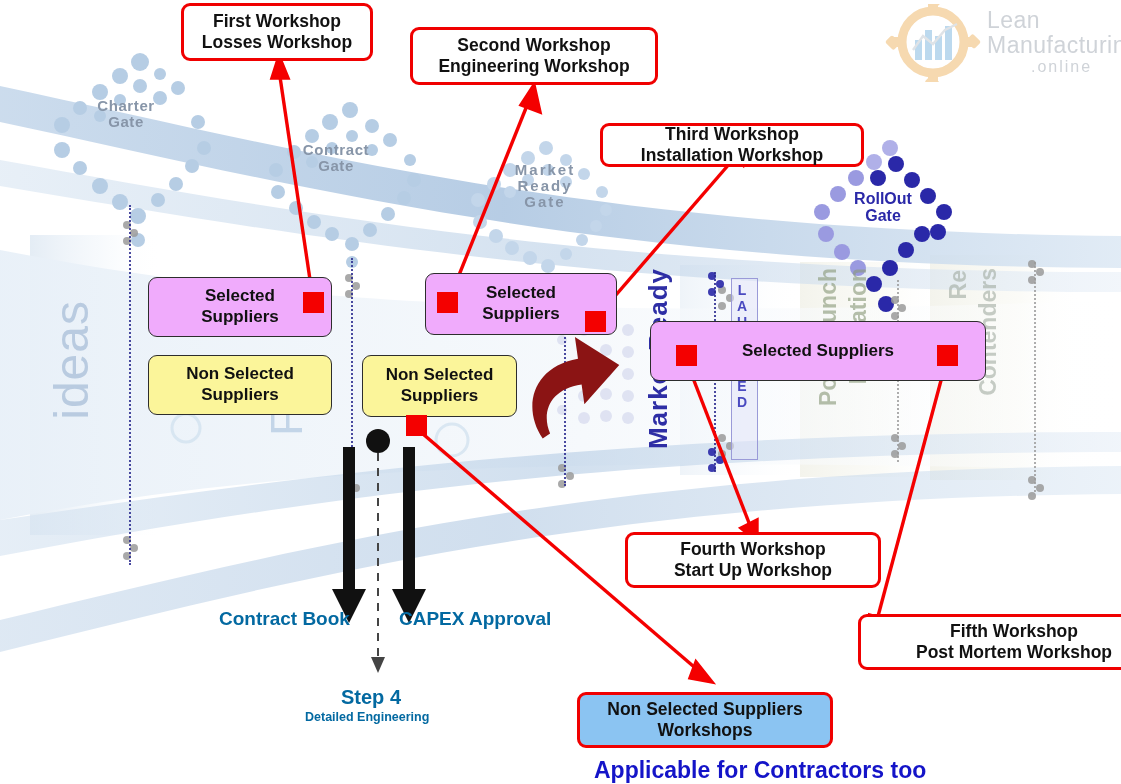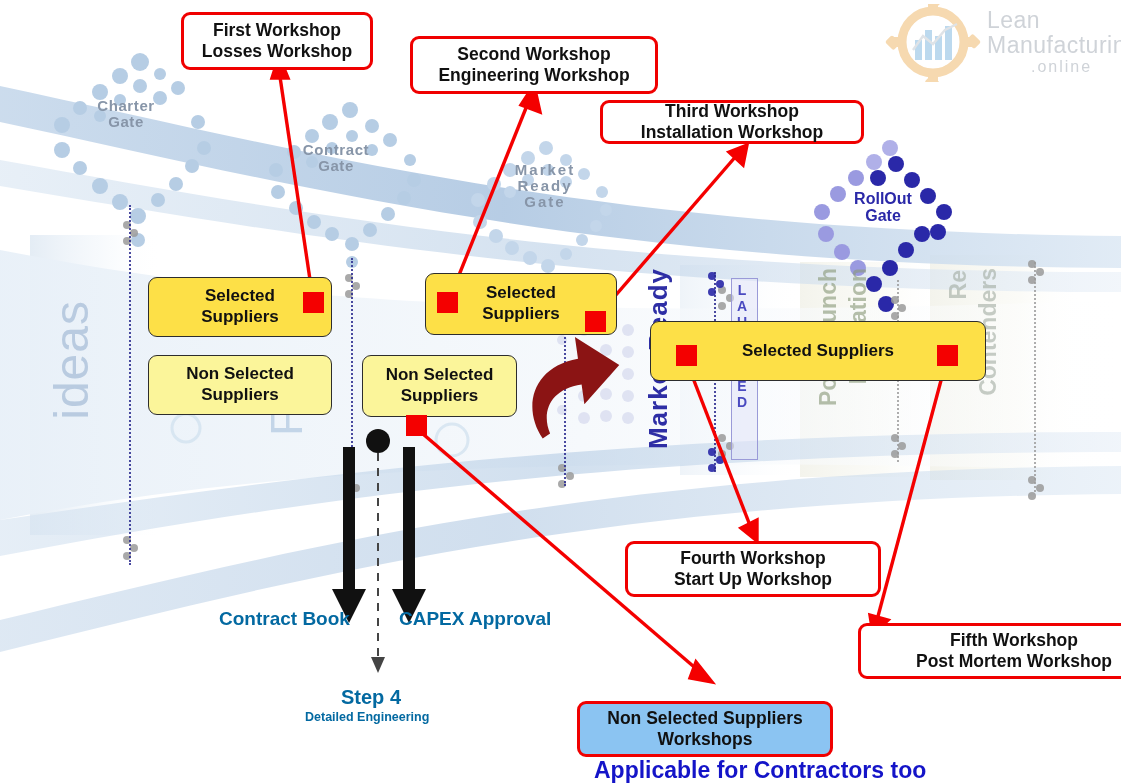--- a/index.html
+++ b/index.html
@@ -91,41 +91,40 @@
     align-items:center;
     justify-content:center;
     text-align:center;
     font-size:17px;
     font-weight:700;
     color:#111;
     line-height:1.22;
     box-sizing:border-box;
     padding:4px 6px;
   }
-  .rbox.green{background:#fde047;}
+  .rbox.green{background:#f0abfc;}
   .rbox.yellow{background:#fbf59a;}
 
   
   .callout{
     position:absolute;
     border:3.4px solid #f00000;
     border-radius:9px;
     background:#ffffff;
     display:flex;
     align-items:center;
     justify-content:center;
     text-align:center;
     font-size:17.5px;
     font-weight:700;
     color:#111;
     line-height:1.22;
     box-sizing:border-box;
     padding:19px 8px;
     white-space:pre-line;
-    margin-top:9px;
   }
   .callout.blue{background:#8bc4f2;}
 
   
   .marker{
     position:absolute;
     width:21px;height:21px;
     background:#f40000;
   }
 
@@ -467,21 +466,21 @@
   <div class="marker" style="left:937px;top:345px;"></div>
 
   <div class="callout" style="left:181px;top:3px;width:192px;height:58px;">
     <span>First Workshop
 Losses Workshop</span>
   </div>
   <div class="callout" style="left:410px;top:27px;width:248px;height:58px;">
     <span>Second Workshop
 Engineering Workshop</span>
   </div>
-  <div class="callout" style="left:600px;top:91px;width:264px;height:42px;justify-content:center;">
+  <div class="callout" style="left:600px;top:123px;width:264px;height:42px;justify-content:center;">
     <span>Third Workshop
 Installation Workshop</span>
   </div>
   <div class="callout" style="left:625px;top:532px;width:256px;height:56px;">
     <span>Fourth Workshop
 Start Up Workshop</span>
   </div>
   <div class="callout" style="left:858px;top:614px;width:312px;height:56px;">
     <span>Fifth Workshop
 Post Mortem Workshop</span>

